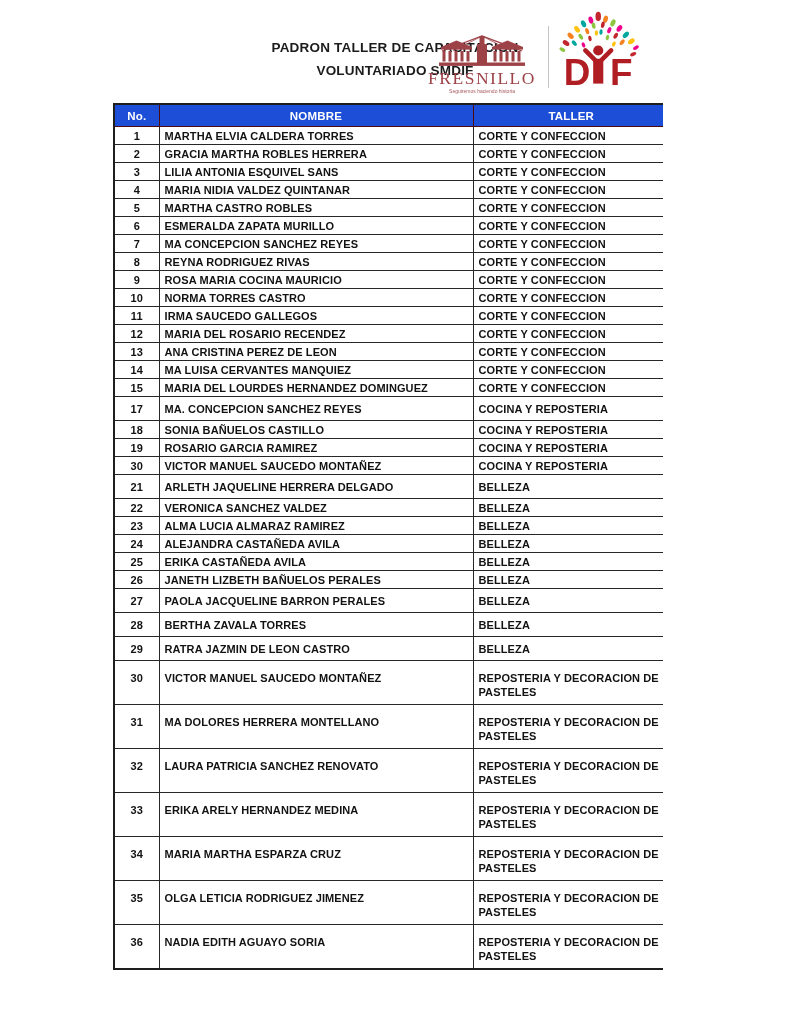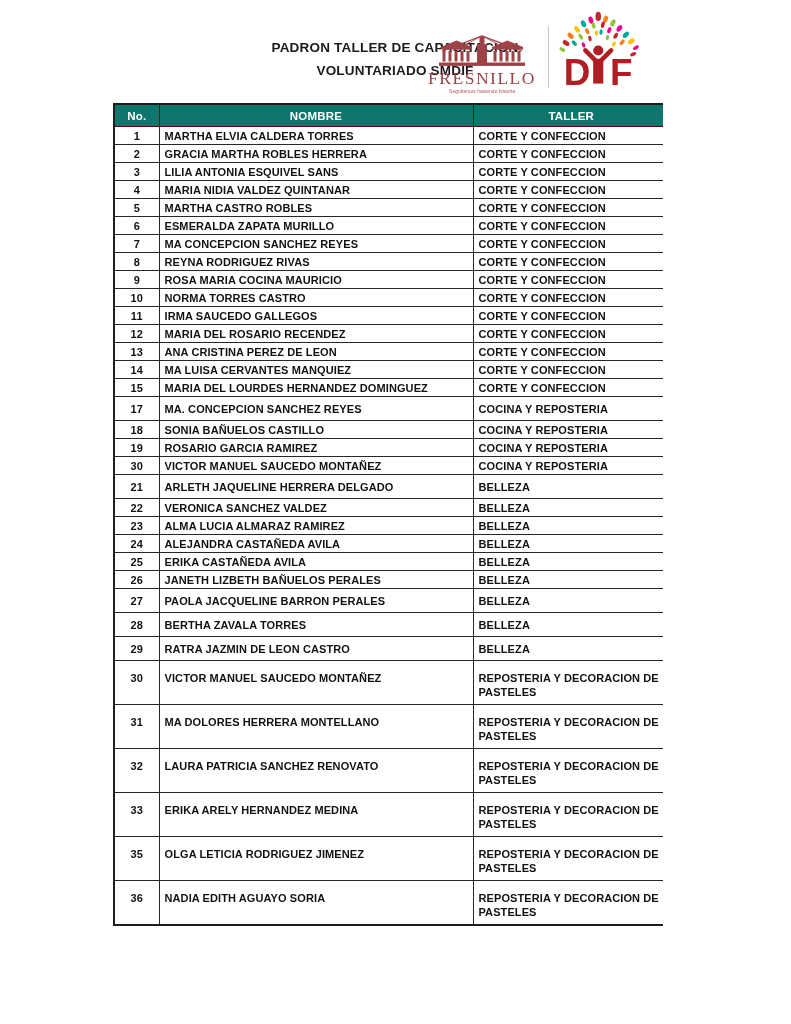--- a/index.html
+++ b/index.html
@@ -23,21 +23,21 @@
     width:1px; height:62px; background:#c4c4c4; margin:16px 6px 0 6px;
   }
 
   
   .table-area { position:absolute; left:113px; top:103px; }
   table.padron {
     border-collapse:collapse; width:556px; table-layout:fixed;
     border:2px solid #1e1e1e;
   }
   table.padron th {
-    background:#0f766e; color:#ffffff; font-size:11.5px; font-weight:700;
+    background:#1d4ed8; color:#ffffff; font-size:11.5px; font-weight:700;
     height:19px; border:1px solid #4f0a0d; letter-spacing:0.2px; padding:1px 2px;
   }
   table.padron td {
     border:1px solid #272727; font-size:11px; font-weight:700; color:#121212;
     padding:1px 5px; vertical-align:middle; letter-spacing:0.1px;
     overflow:hidden; line-height:14px;
   }
   td.cell-no { text-align:center; padding:1px 2px; }
   tr.size-normal td { height:15px; }
   tr.size-tall   td { height:21px; }
@@ -305,20 +305,25 @@
     <td class="cell-no">32</td>
     <td class="cell-nombre">LAURA PATRICIA SANCHEZ RENOVATO</td>
     <td class="cell-taller">REPOSTERIA Y DECORACION DE PASTELES</td>
   </tr>
           <tr class="size-wrap">
     <td class="cell-no">33</td>
     <td class="cell-nombre">ERIKA ARELY HERNANDEZ MEDINA</td>
     <td class="cell-taller">REPOSTERIA Y DECORACION DE PASTELES</td>
   </tr>
           <tr class="size-wrap">
+    <td class="cell-no">34</td>
+    <td class="cell-nombre">MARIA MARTHA ESPARZA CRUZ</td>
+    <td class="cell-taller">REPOSTERIA Y DECORACION DE PASTELES</td>
+  </tr>
+          <tr class="size-wrap">
     <td class="cell-no">35</td>
     <td class="cell-nombre">OLGA LETICIA RODRIGUEZ JIMENEZ</td>
     <td class="cell-taller">REPOSTERIA Y DECORACION DE PASTELES</td>
   </tr>
           <tr class="size-wrap">
     <td class="cell-no">36</td>
     <td class="cell-nombre">NADIA EDITH AGUAYO SORIA</td>
     <td class="cell-taller">REPOSTERIA Y DECORACION DE PASTELES</td>
   </tr>
         </tbody>

